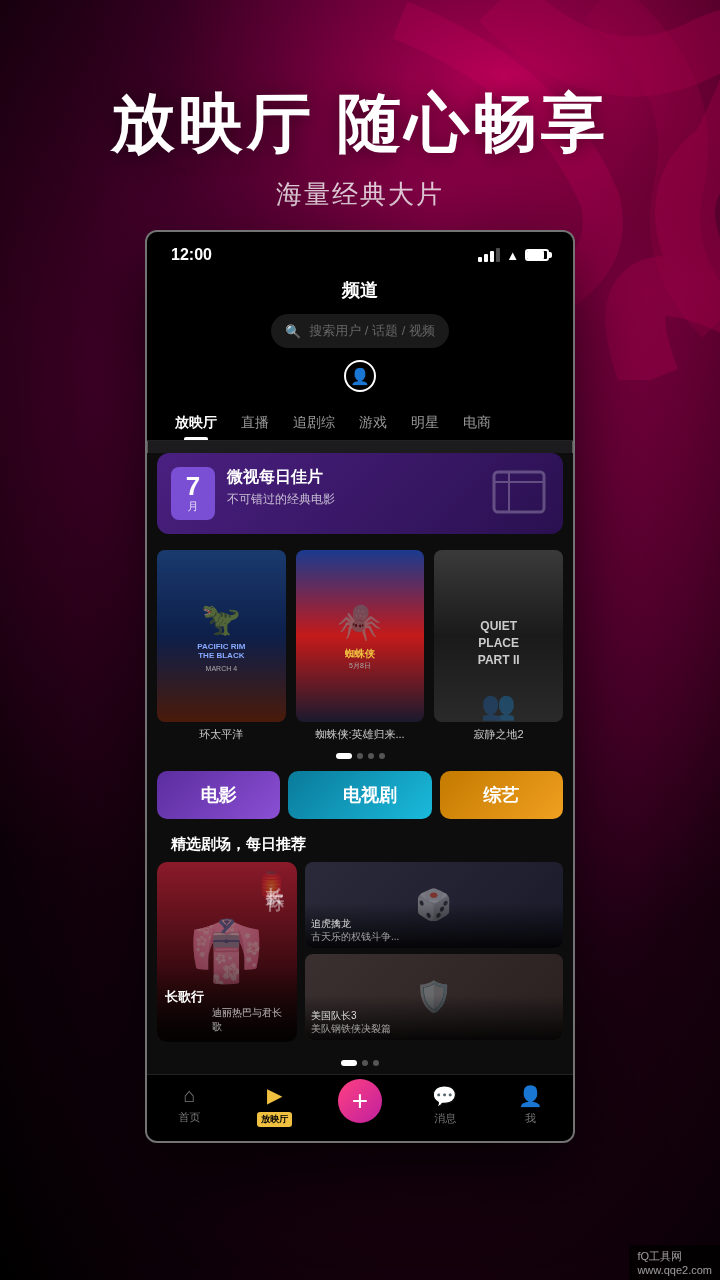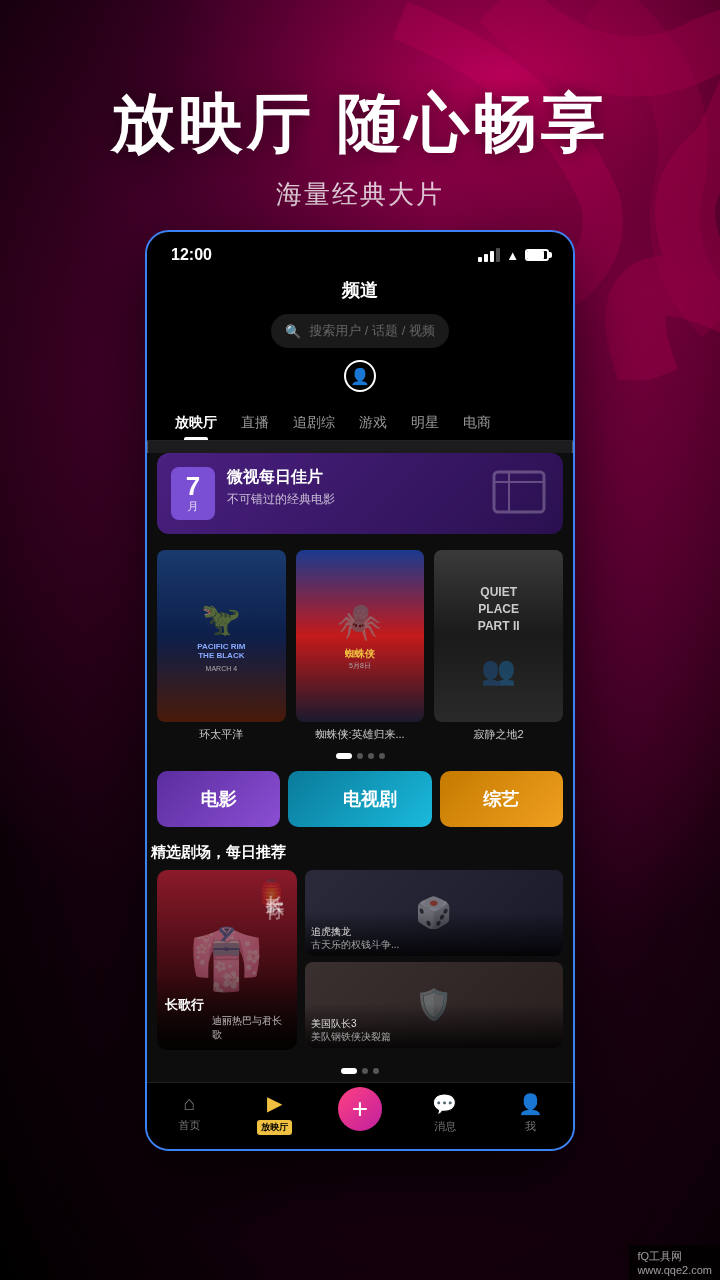--- a/index.html
+++ b/index.html
@@ -66,23 +66,23 @@
       position: absolute;
       top: 230px;
       left: 50%;
       transform: translateX(-50%);
       z-index: 20;
       width: 430px;
     }
     .phone {
       width: 430px;
       background: #1c1c1e;
-      border-radius: 24px;
+      border-radius: 12px;
       overflow: hidden;
-      border: 2px solid #3b82f6;
+      border: 2px solid #737373;
       box-shadow: 0 30px 80px rgba(0,0,0,0.8), 0 0 0 1px #555 inset;
     }
 
     
     .status-bar {
       display: flex;
       justify-content: space-between;
       align-items: center;
       padding: 14px 24px 6px;
       background: #000;
@@ -291,41 +291,41 @@
     .dot.active { background: #fff; width: 16px; border-radius: 3px; }
 
     
     .categories {
       display: flex;
       gap: 8px;
       padding: 4px 10px 12px;
     }
     .cat-btn {
       flex: 1;
-      height: 56px;
+      height: 48px;
       border-radius: 10px;
       display: flex;
       align-items: center;
       justify-content: center;
       font-size: 18px;
       font-weight: 700;
       color: #fff;
       position: relative;
       overflow: hidden;
     }
     .cat-movie { background: linear-gradient(135deg, #5b2d9e 0%, #8b4fd4 100%); }
     .cat-tv { background: linear-gradient(135deg, #0a7a9a 0%, #1abadc 100%); padding-left: 20px; }
     .cat-variety { background: linear-gradient(135deg, #c47a00 0%, #f0a020 100%); }
 
     
     .section-title {
       font-size: 15px;
       font-weight: 600;
       color: #fff;
-      padding: 4px 4px 8px;
+      padding: 4px 24px 8px;
     }
 
     
     .drama-grid {
       display: flex;
       gap: 8px;
       padding: 0 10px 12px;
     }
     .drama-main {
       width: 140px;
@@ -535,21 +535,21 @@
               <div style="font-size:36px;opacity:0.6;">🕷️</div>
               <div style="font-size:10px;color:#f0c040;font-weight:900;text-align:center;margin-top:4px;">蜘蛛侠</div>
               <div style="font-size:7px;color:#aaa;">5月8日</div>
             </div>
           </div>
           <div class="movie-title">蜘蛛侠:英雄归来...</div>
         </div>
 
         <div class="movie-item">
           <div class="movie-poster poster-3">
-            <div style="position:absolute;inset:0;display:flex;flex-direction:column;align-items:center;justify-content:center;gap:16px;">
+            <div style="position:absolute;inset:0;display:flex;flex-direction:column;align-items:center;justify-content:flex-end;gap:16px;">
               <div style="font-size:12px;color:#ccc;font-weight:700;text-align:center;padding:0 4px;line-height:1.4;">QUIET<br>PLACE<br>PART II</div>
               <div style="font-size:28px;opacity:0.3;margin-top:4px;">👥</div>
             </div>
           </div>
           <div class="movie-title">寂静之地2</div>
         </div>
       </div>
 
       <div class="dots">
         <div class="dot active"></div>

